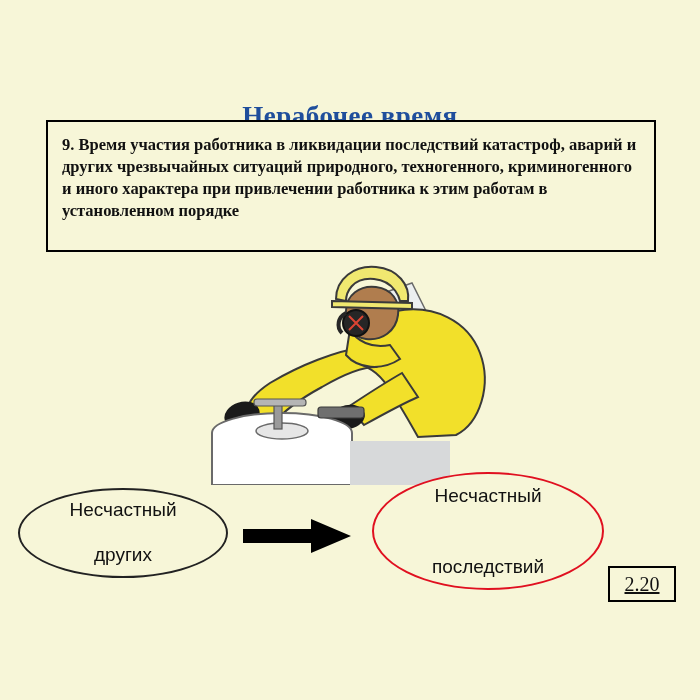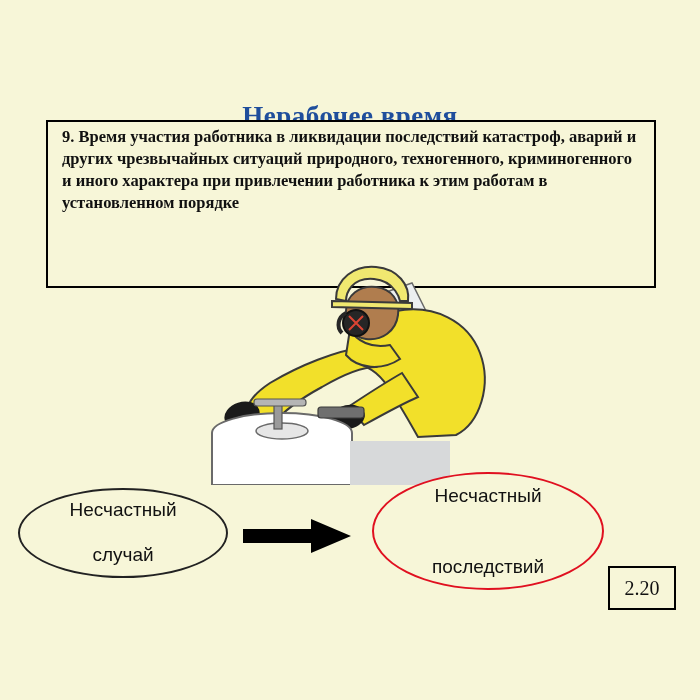--- a/index.html
+++ b/index.html
@@ -34,25 +34,25 @@
     color: #1f4e9c;
     letter-spacing: 0.5px;
     margin-top: 19px;
   }
   
   #textbox {
     position: absolute;
     left: 46px;
     top: 120px;
     width: 610px;
-    height: 168px;
+    height: 132px;
     background: #f7f6d8;
     border: 2px solid #000000;
     box-sizing: border-box;
-    padding: 4px 12px 8px 14px;
+    padding: 12px 12px 8px 14px;
   }
   #textbox p {
     margin: 0;
     font-family: "Liberation Serif", serif;
     font-weight: bold;
     font-size: 16.5px;
     line-height: 1.33;
     color: #111111;
     text-align: left;
   }
@@ -116,30 +116,31 @@
     top: 518px;
     width: 110px;
     height: 36px;
   }
   
   #page-number {
     position: absolute;
     left: 608px;
     top: 566px;
     width: 68px;
-    height: 44px;
+    height: 36px;
     border: 2px solid #000000;
     background: #f7f6d8;
     box-sizing: border-box;
     display: flex;
     align-items: center;
     justify-content: center;
     font-family: "Liberation Serif", serif;
     font-size: 20px;
     color: #111111;
+    text-decoration: underline;
   }
 </style>
 </head>
 <body>
 
 <div id="slide">
 
   <div id="title">Нерабочее время</div>
 
   <div id="textbox">
@@ -180,21 +181,21 @@
 
       <rect x="168" y="152" width="46" height="11" rx="3" fill="#6f6f6f" stroke="#3a3a3a" stroke-width="1.2"></rect>
 
       <path d="M200,186 L300,186 L300,230 L200,230 Z" fill="#d7d9da" stroke="none"></path>
     </svg>
   </div>
 
   <div id="ellipse-left">
     <span>
       <span>Несчастный</span><br>
-      <span>случай</span>
+      <span>других</span>
     </span>
   </div>
 
   <div id="arrow">
     <svg viewBox="0 0 110 36" width="110" height="36" xmlns="http://www.w3.org/2000/svg">
       <polygon points="0,11 68,11 68,1 108,18 68,35 68,25 0,25" fill="#000000"></polygon>
     </svg>
   </div>
 
   <div id="ellipse-right">

